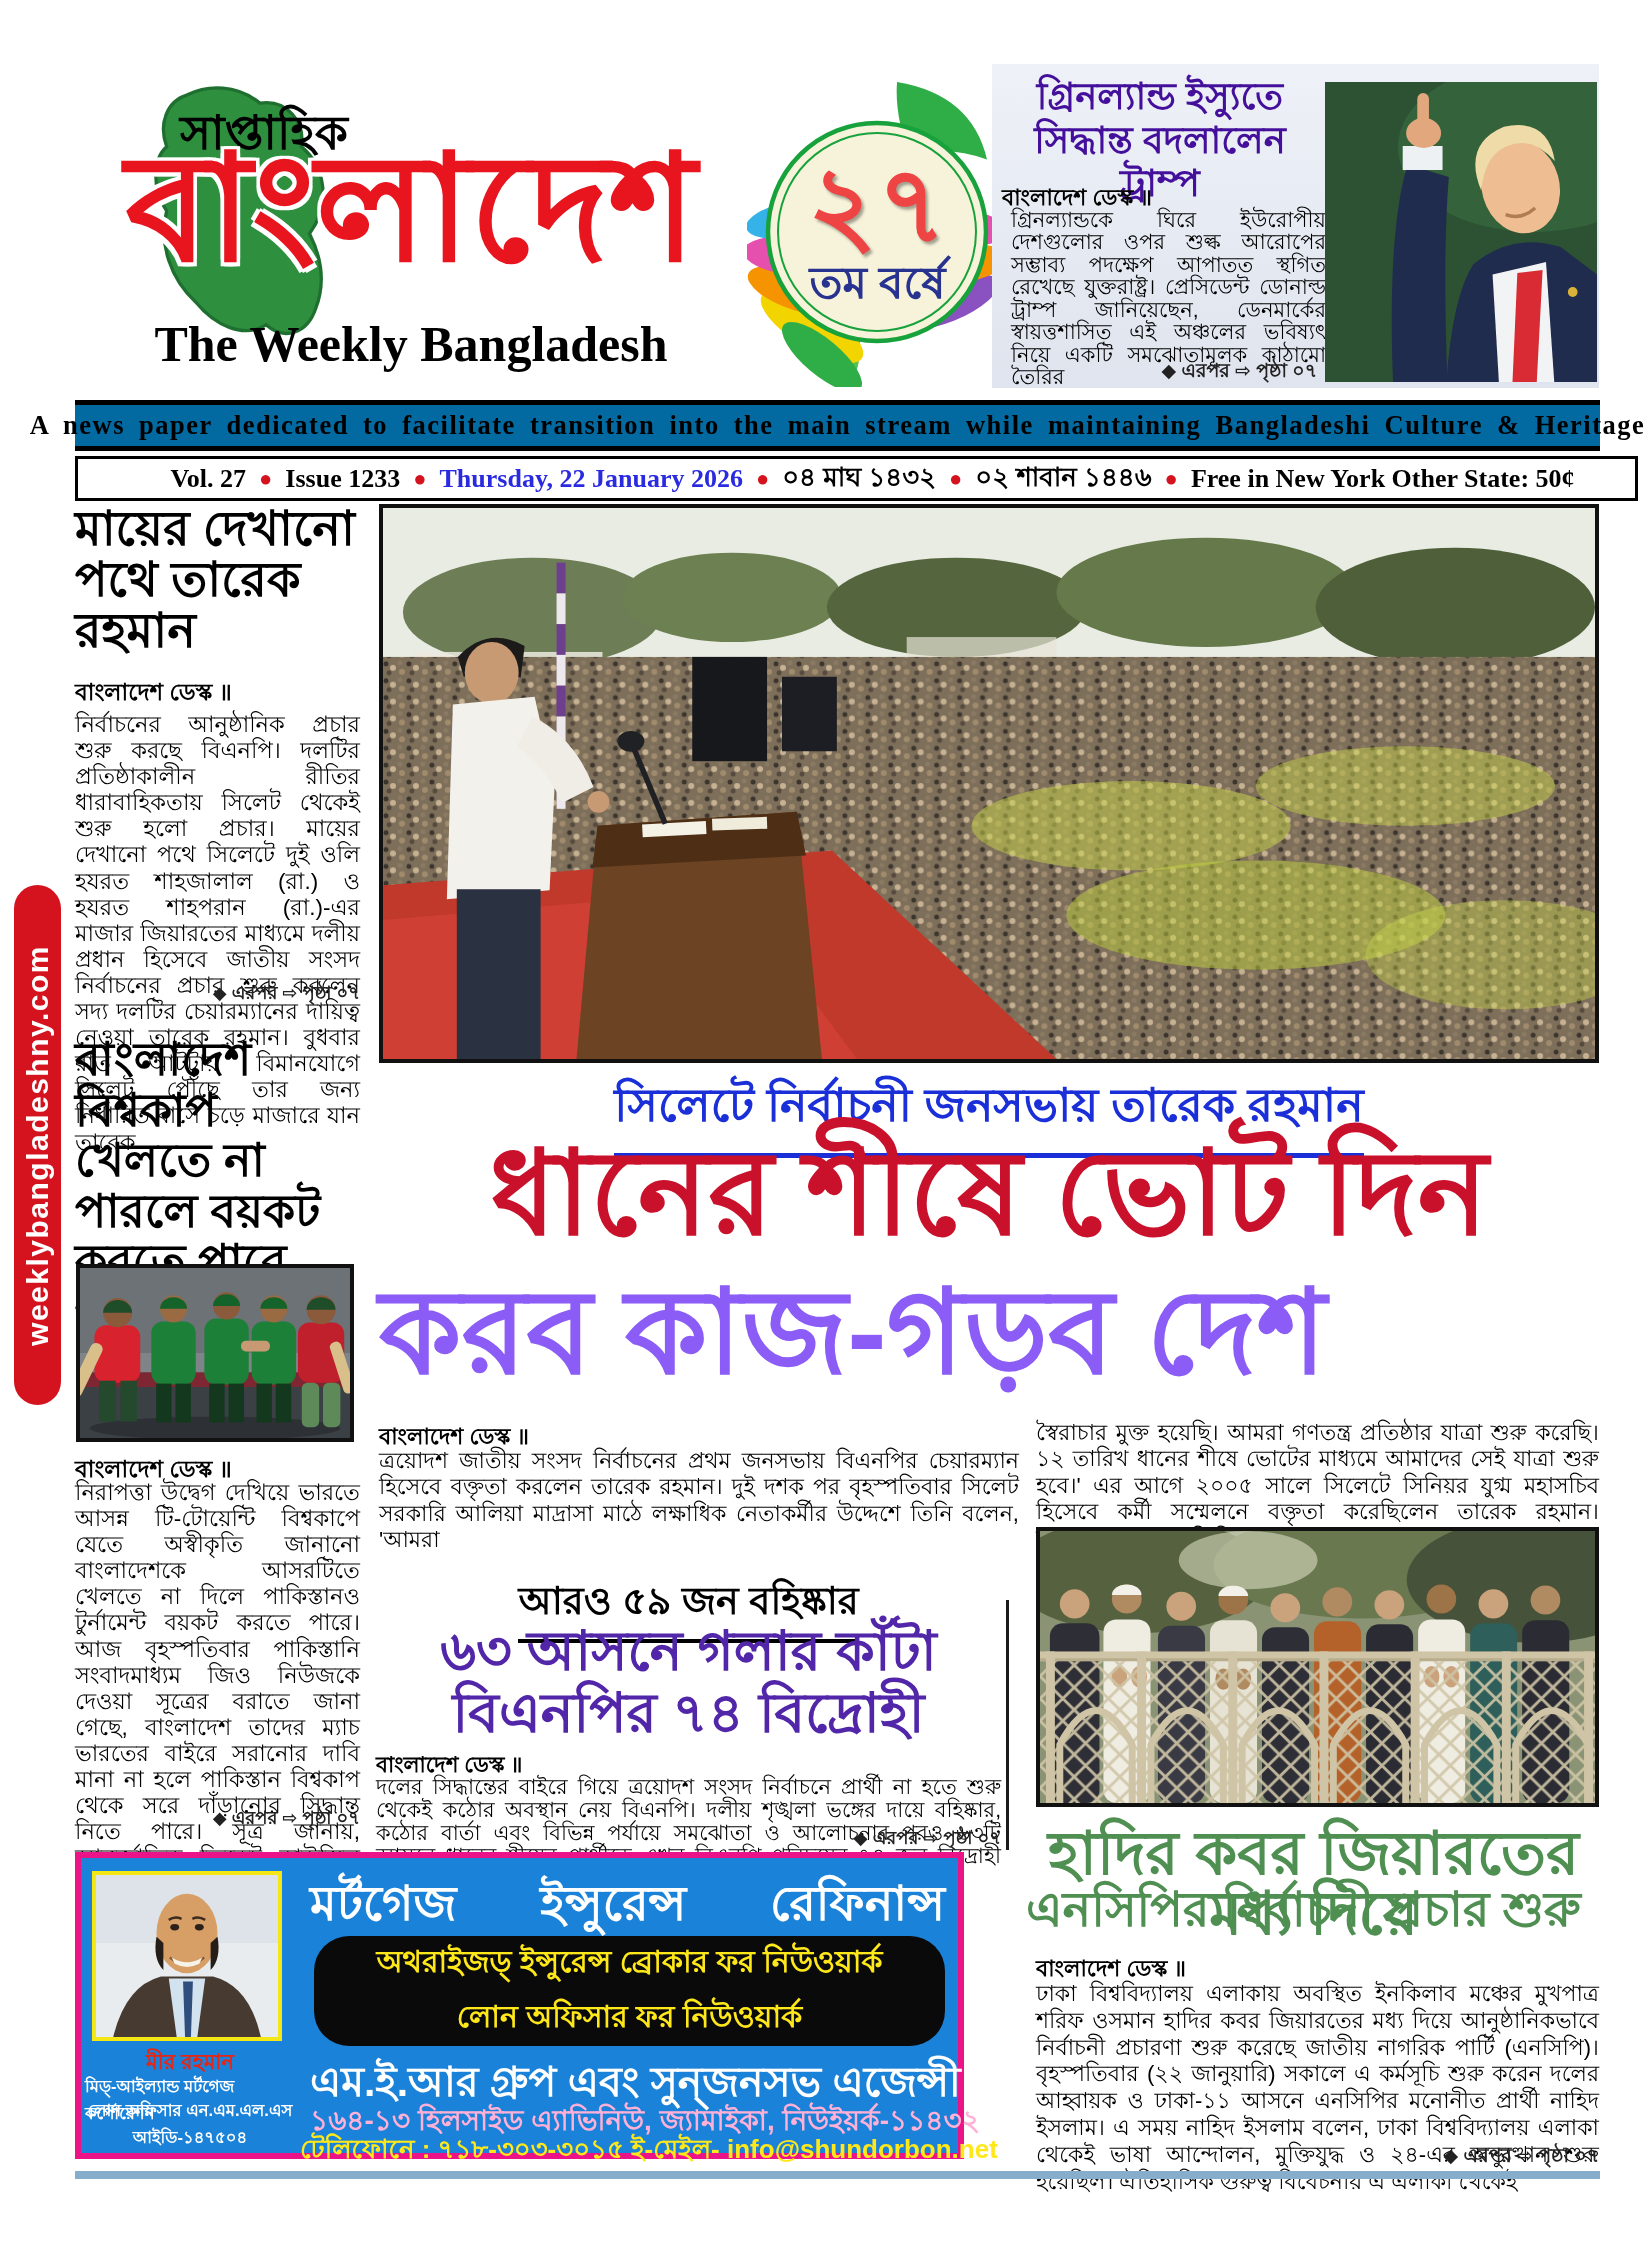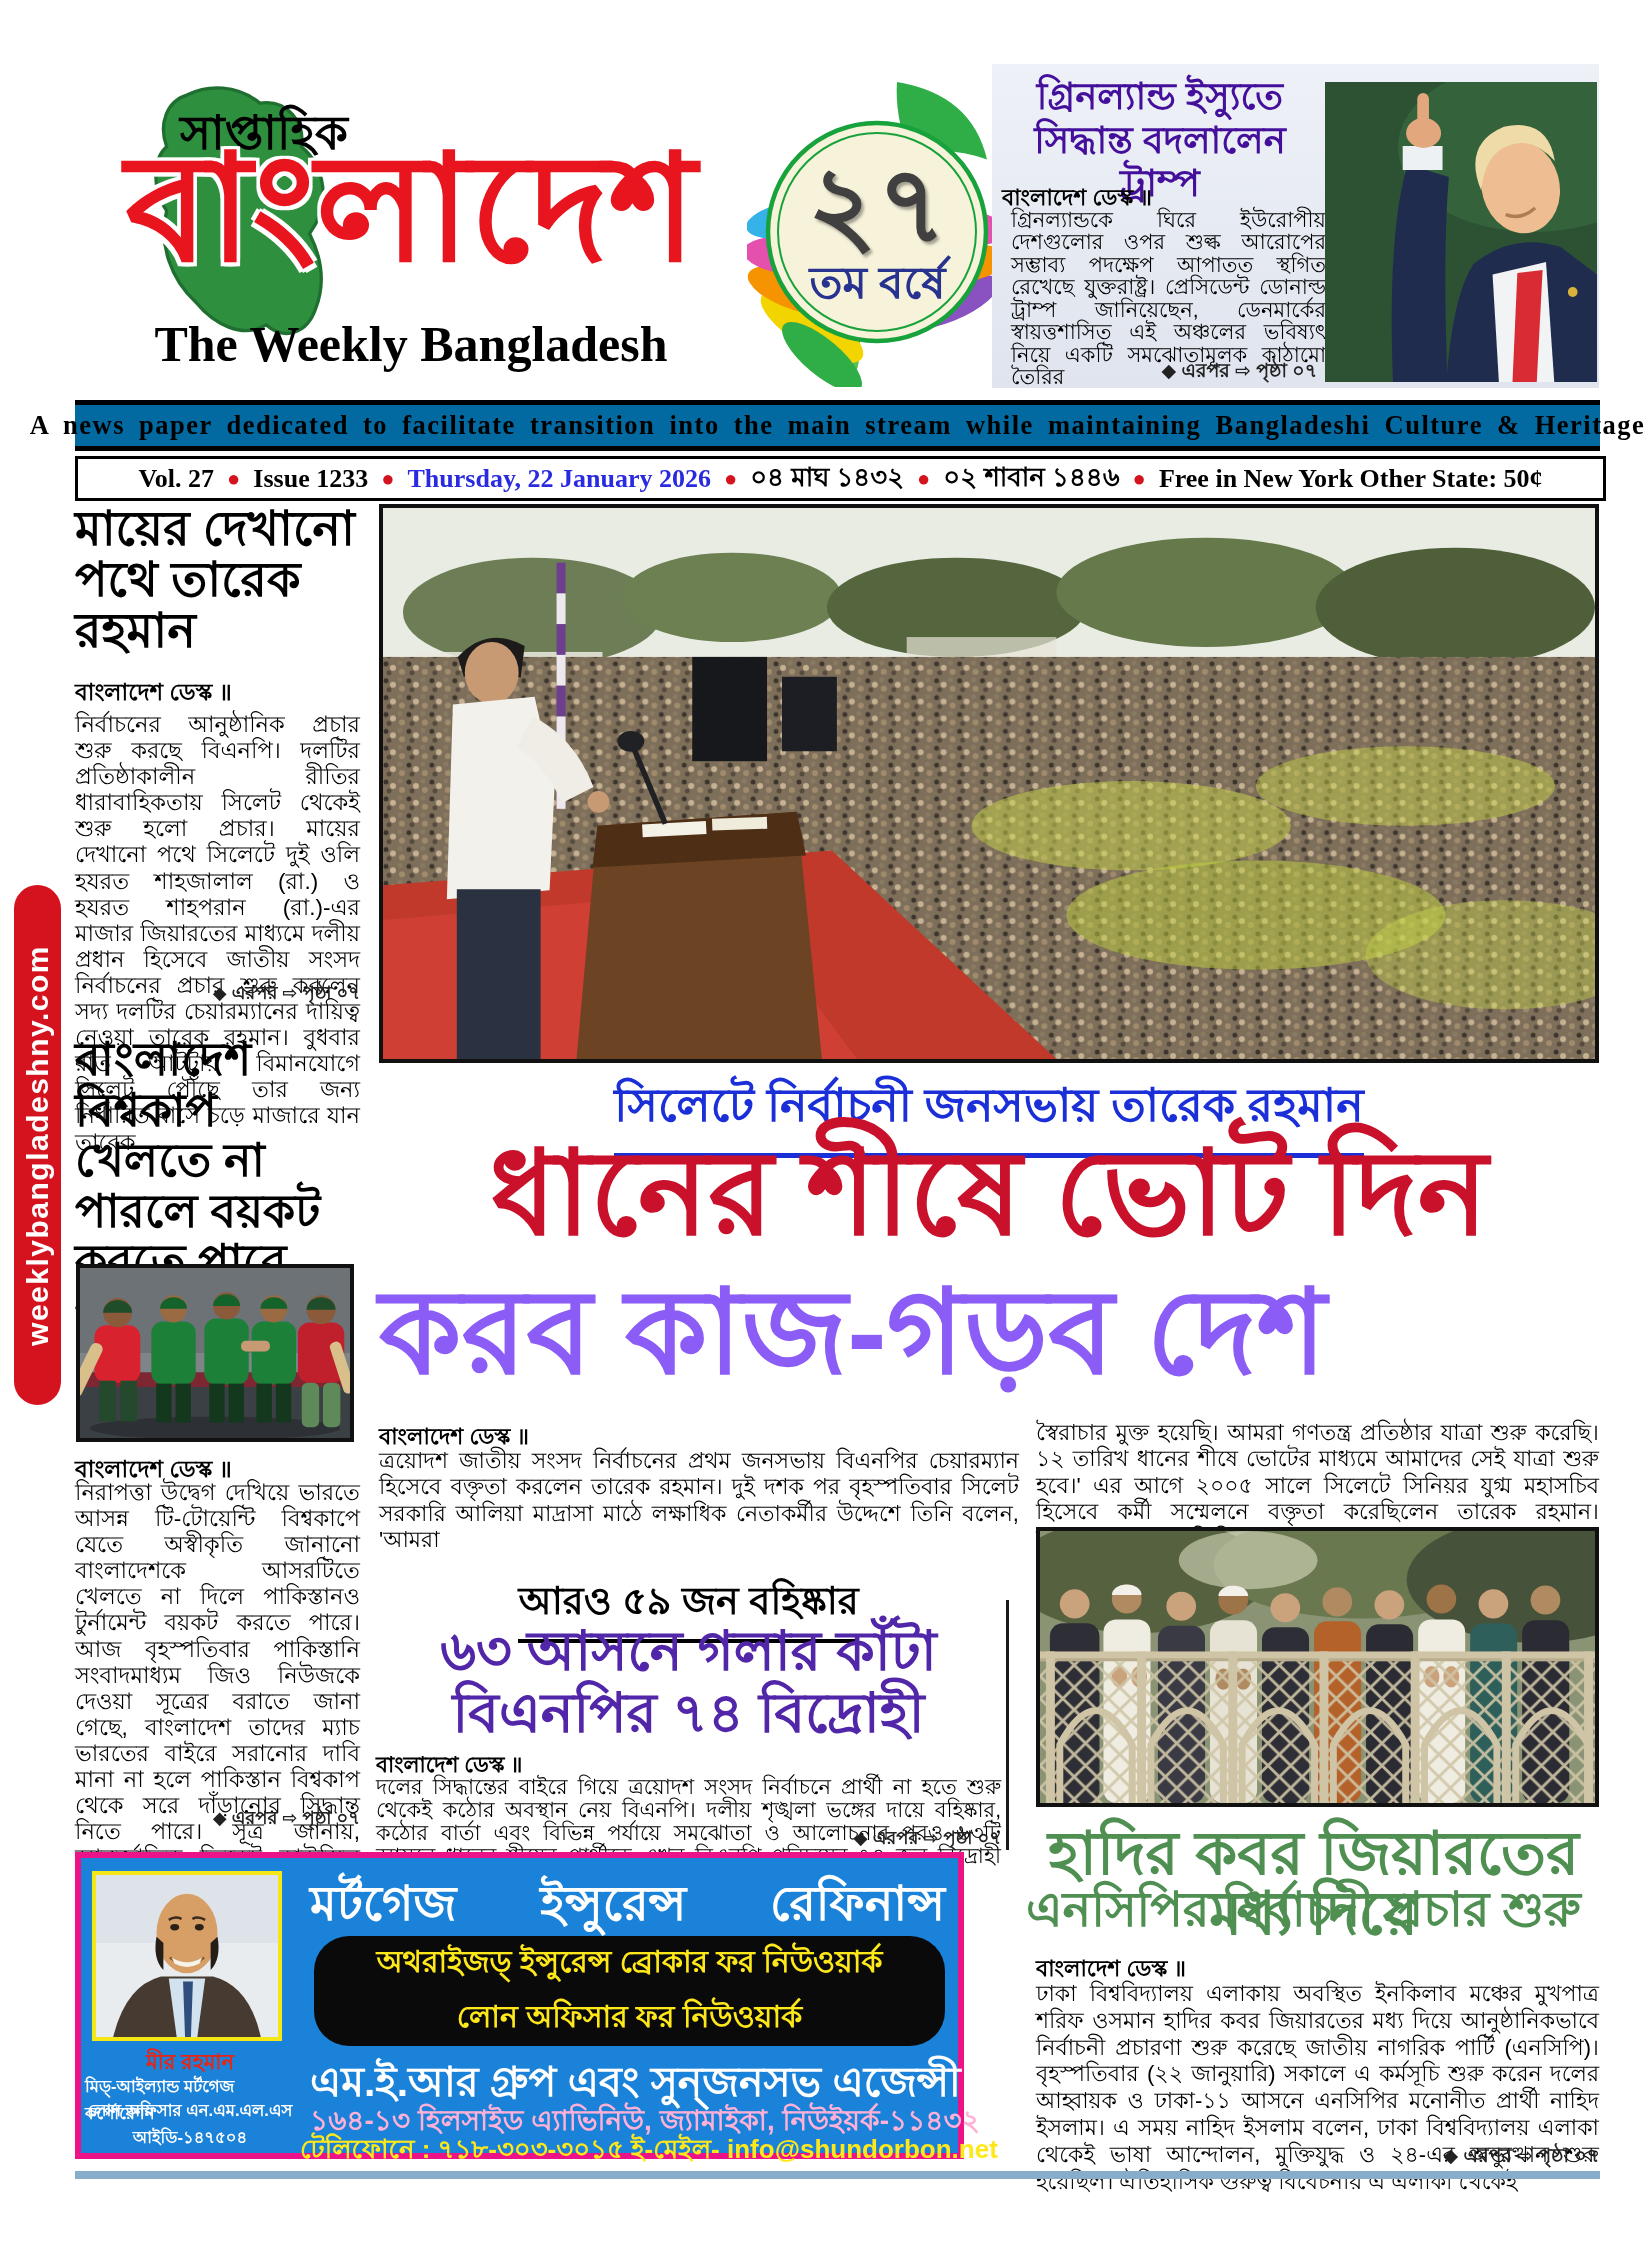--- a/index.html
+++ b/index.html
@@ -18,42 +18,42 @@
 
   
   #map-wrap{left:85px;top:70px;width:300px;height:290px;}
   #weekly-label{left:180px;top:97px;width:400px;font-size:47px;font-weight:bold;color:#000;}
   #masthead-title{left:75px;top:127px;width:672px;text-align:center;font-size:149px;line-height:1.1;
       font-weight:bold;color:#e8141e;
       text-shadow:3.5px 3.5px 0 #fff,-3.5px -3.5px 0 #fff,3.5px -3.5px 0 #fff,-3.5px 3.5px 0 #fff,0 3.5px 0 #fff,0 -3.5px 0 #fff;}
   #masthead-sub{left:75px;top:315px;width:672px;text-align:center;font-size:50px;font-weight:bold;
       font-family:"Liberation Serif","DejaVu Serif",serif;color:#000;}
   #badge{left:747px;top:67px;width:260px;height:320px;}
-  #badge-number{left:792px;top:122px;width:170px;text-align:center;font-size:107px;font-weight:bold;color:#404040;
+  #badge-number{left:792px;top:122px;width:170px;text-align:center;font-size:107px;font-weight:bold;color:#ef4444;
       text-shadow:2.5px 2.5px 3px rgba(0,0,0,.35);}
   #badge-label{left:785px;top:250px;width:185px;text-align:center;font-size:44px;font-weight:bold;color:#27338f;}
 
   
   #greenland-panel{left:992px;top:64px;width:607px;height:324px;
       background:linear-gradient(180deg,#eef1f7 0%,#dfe4ee 100%);}
   #greenland-head{left:1000px;top:75px;width:320px;text-align:center;font-size:37px;line-height:1.18;
       font-weight:bold;color:#44109b;}
   #greenland-byline{left:1002px;top:180px;width:315px;font-size:22px;font-weight:bold;}
   #greenland-body{left:1002px;top:209px;width:315px;font-size:21px;line-height:1.07;margin-left:9px;}
   #greenland-jump{left:1002px;top:356px;width:315px;text-align:right;font-size:19px;}
   #trump-photo{left:1325px;top:82px;width:272px;height:300px;}
 
   
   #tagline-banner{left:75px;top:400px;width:1525px;height:41px;background:#0369a1;
       border-top:5.5px solid #000;border-bottom:5.5px solid #000;display:flex;align-items:center;justify-content:center;}
   #tagline-banner span{font-family:"Liberation Serif","DejaVu Serif",serif;font-weight:bold;font-size:26.5px;
       letter-spacing:1.5px;word-spacing:6px;white-space:nowrap;}
   #issue-bar{left:75px;top:456px;width:1525px;height:39px;background:#fff;border:3.5px solid #000;
       display:flex;align-items:center;justify-content:center;gap:13px;
-      font-family:"Liberation Serif","DejaVu Serif",serif;font-weight:bold;font-size:26px;white-space:nowrap;}
+      font-family:"Liberation Serif","DejaVu Serif",serif;font-weight:bold;font-size:26px;white-space:nowrap;padding-left:32px;}
   .dot{color:#d5131f;font-size:22px;}
   .blue-date{color:#2a2ae0;}
 
   
   #a1-head{left:75px;top:504px;width:287px;font-size:48px;line-height:1.06;font-weight:bold;}
   #a1-byline{left:75px;top:674px;width:285px;font-size:23px;font-weight:bold;}
   #a1-body{left:75px;top:704px;width:285px;font-size:22.5px;line-height:1.16;margin-top:8px;}
   #a1-jump{left:75px;top:979px;width:285px;text-align:right;font-size:18px;}
   #a2-head{left:75px;top:1034px;width:287px;font-size:46px;line-height:1.1;font-weight:bold;}
   #cricket-photo{left:76px;top:1264px;width:278px;height:178px;border:4px solid #111;box-sizing:border-box;}

